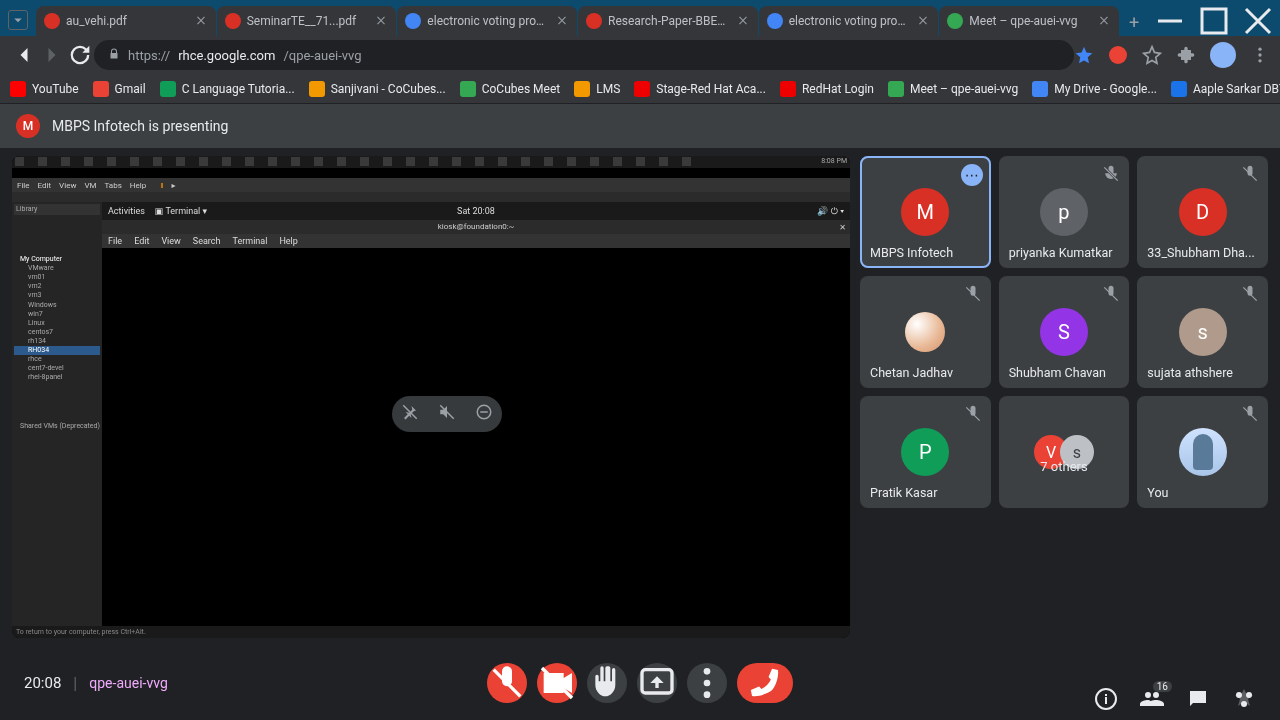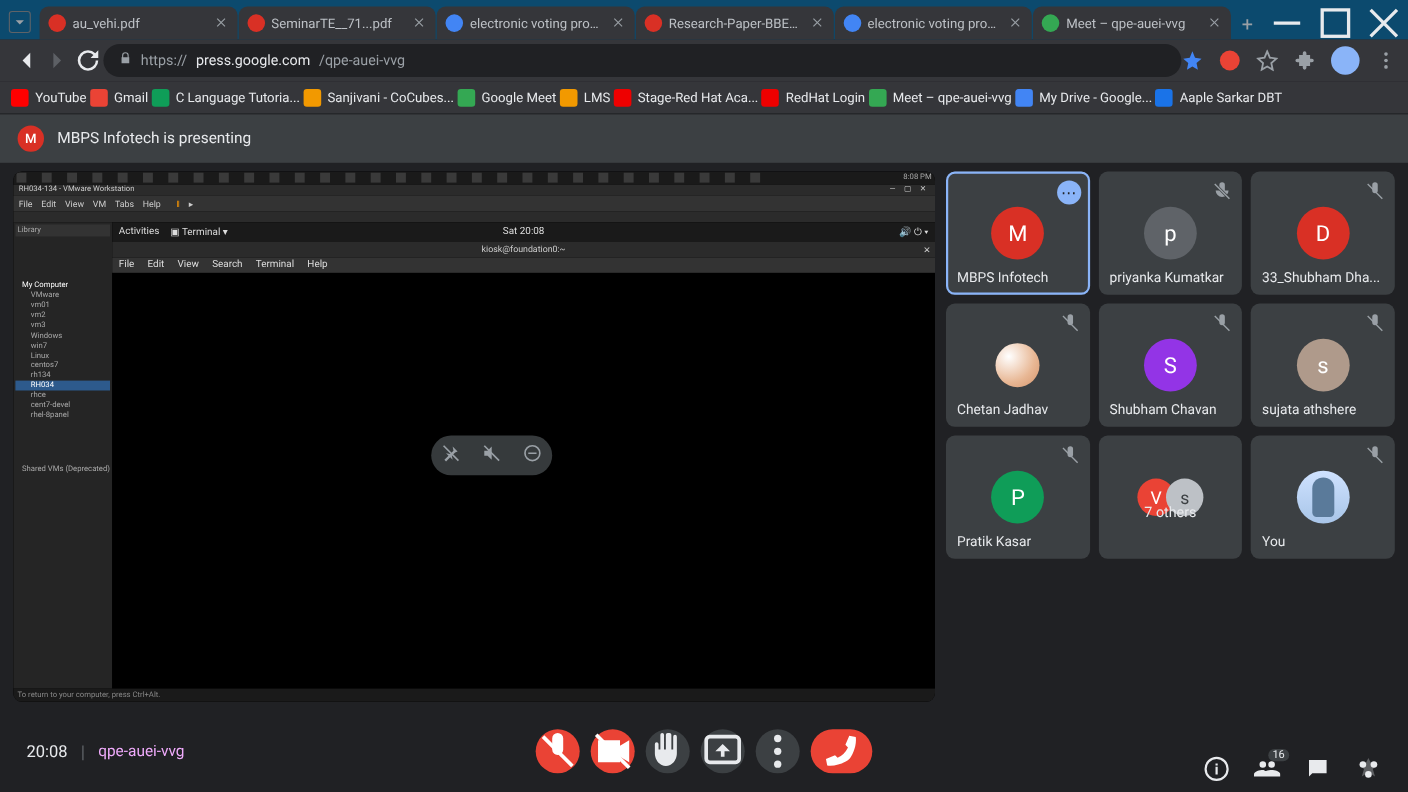--- a/index.html
+++ b/index.html
@@ -20,21 +20,21 @@
   
   .addrbar{background:#35363a;height:38px;display:flex;align-items:center;padding:0 10px;}
   .nav-btn{width:28px;height:28px;display:flex;align-items:center;justify-content:center;color:#9aa0a6;border-radius:50%;}
   .urlbox{flex:1;background:#202124;height:30px;border-radius:15px;display:flex;align-items:center;padding:0 14px;color:#bdc1c6;font-size:13px;gap:8px;}
   .urlbox .lock{width:12px;height:12px;}
   .url-secure{color:#9aa0a6;}
   .addr-icons{display:flex;align-items:center;gap:14px;}
   .ic{width:20px;height:20px;display:flex;align-items:center;justify-content:center;color:#9aa0a6;}
   .profile{width:26px;height:26px;border-radius:50%;background:#8ab4f8;}
   
-  .bmbar{background:#35363a;height:30px;display:flex;align-items:center;padding:0 10px;gap:3px;border-bottom:1px solid #202124;}
+  .bmbar{background:#35363a;height:30px;display:flex;align-items:center;padding:0 10px;gap:14px;border-bottom:1px solid #202124;}
   .bm{display:flex;align-items:center;gap:6px;font-size:12px;color:#e8eaed;white-space:nowrap;}
   .bm .fav{width:16px;height:16px;border-radius:3px;}
   
   .meet{position:relative;background:#202124;height:calc(720px - 36px - 38px - 30px);}
   .present-banner{background:#3c4043;height:44px;display:flex;align-items:center;padding:0 16px;gap:12px;font-size:14px;}
   .avatar{width:24px;height:24px;border-radius:50%;background:#d93025;font-size:12px;font-weight:500;display:flex;align-items:center;justify-content:center;color:#fff;}
   .content-row{display:flex;height:calc(100% - 44px - 74px);padding:8px 12px;gap:10px;}
   
   .shared{flex:1;background:#000;border-radius:8px;position:relative;overflow:hidden;font-family:Consolas,monospace;}
   .taskbar{position:absolute;top:0;left:0;right:0;height:12px;background:#1a1a1a;display:flex;gap:14px;padding:1px 3px;}
@@ -163,21 +163,21 @@
   <div class="nav-btn">
       <svg viewBox="0 0 24 24">
         <path fill="#e8eaed" fill-rule="evenodd" d="M12 4a8 8 0 108 8h-2a6 6 0 11-1.76-4.24L14 10h6V4l-2.34 2.34A7.97 7.97 0 0012 4z"></path>
       </svg>
     </div>
   <div class="urlbox">
     <span><svg class="lock" viewBox="0 0 24 24">
           <path fill="#9aa0a6" d="M6 10V7a6 6 0 1112 0v3h1v11H5V10h1zm2 0h8V7a4 4 0 10-8 0v3z"></path>
         </svg></span>
     <span class="url-secure">https://</span>
-      <span style="color:#e8eaed">press.google.com</span>
+      <span style="color:#e8eaed">rhce.google.com</span>
       <span style="color:#9aa0a6">/qpe-auei-vvg</span>
   </div>
   <div class="addr-icons">
     <div class="ic" style="color:#4285f4">
         <svg viewBox="0 0 24 24">
           <path fill="#4285f4" d="M12 2l2.9 6.9L22 10l-5.5 4.8L18 22l-6-3.5L6 22l1.5-7.2L2 10l7.1-1.1z"></path>
         </svg>
       </div>
     <div class="ic">
         <span style="width:18px;height:18px;background:#ea4335;border-radius:50%;display:block"></span>
@@ -215,21 +215,21 @@
   <div class="bm">
       <span class="fav" style="background:#0f9d58"></span>
       <span>C Language Tutoria...</span>
     </div>
   <div class="bm">
       <span class="fav" style="background:#f29900"></span>
       <span>Sanjivani - CoCubes...</span>
     </div>
   <div class="bm">
       <span class="fav" style="background:#34a853"></span>
-      <span>Google Meet</span>
+      <span>CoCubes Meet</span>
     </div>
   <div class="bm">
       <span class="fav" style="background:#f29900"></span>
       <span>LMS</span>
     </div>
   <div class="bm">
       <span class="fav" style="background:#ee0000"></span>
       <span>Stage-Red Hat Aca...</span>
     </div>
   <div class="bm">
@@ -286,24 +286,20 @@
           <i></i>
           <i></i>
           <i></i>
           <i></i>
           <i></i>
           <i></i>
           <i></i>
           <i></i>
         <span class="time">8:08 PM</span>
       </div>
-      <div class="vmtitle">
-          <span>RH034-134 - VMware Workstation</span>
-          <span class="wctl">— ▢ ✕</span>
-        </div>
       <div class="vmmenu">
         <span>File</span>
         <span>Edit</span>
         <span>View</span>
         <span>VM</span>
         <span>Tabs</span>
         <span>Help</span>
         <span style="margin-left:6px;color:#f90">‖</span>
           <span>▸</span>
       </div>

